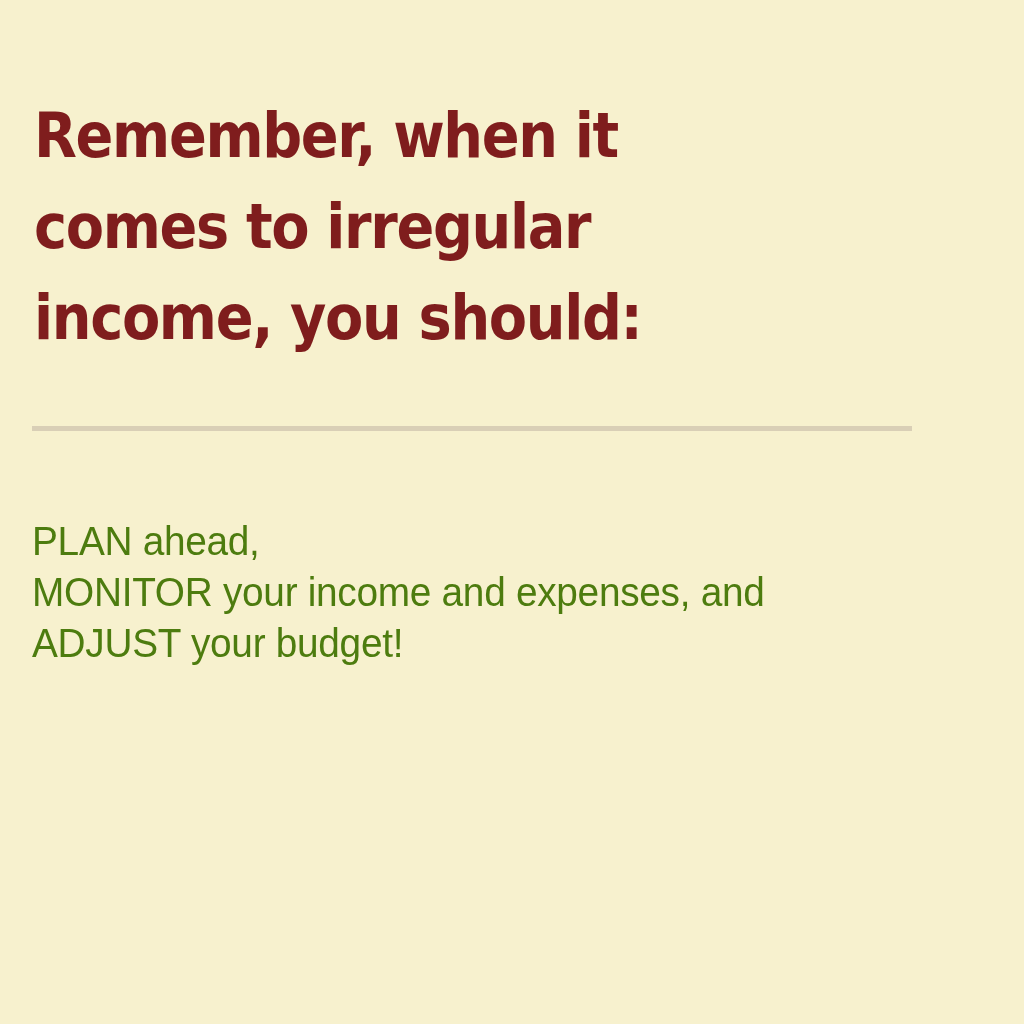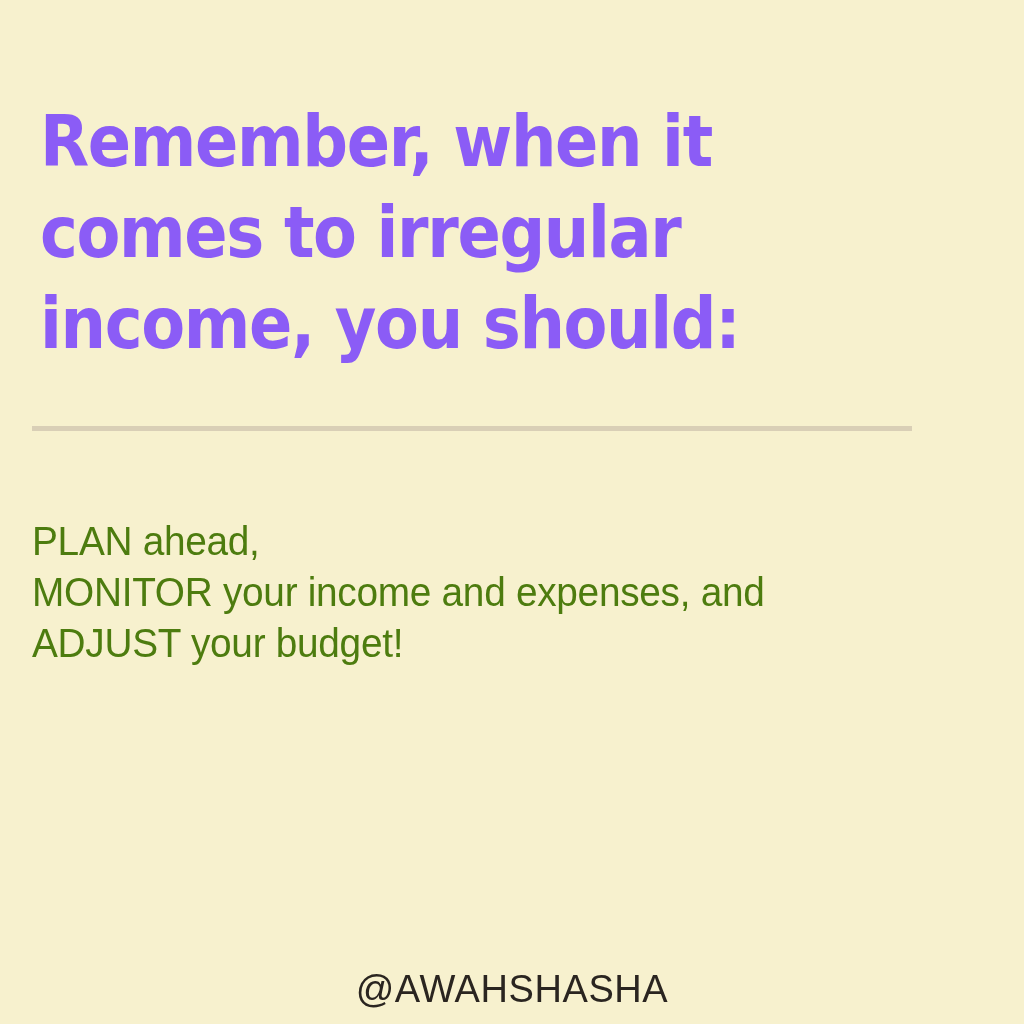--- a/index.html
+++ b/index.html
@@ -23,27 +23,27 @@
     position: absolute;
     left: 32px;
     top: 0;
     width: 960px;
   }
   #headline {
     position: absolute;
     left: 0;
     top: 88px;
     width: 900px;
-    margin: 8px;
+    margin: 2px;
     font-family: "DejaVu Sans", sans-serif;
     font-weight: bold;
-    font-size: 71px;
+    font-size: 62px;
     line-height: 91px;
     letter-spacing: -1.5px;
-    color: #8b5cf6;
+    color: #7f1d1d;
     -webkit-font-smoothing: antialiased;
   }
   #headline .hl-line {
     display: block;
     white-space: nowrap;
     transform: scaleX(0.90);
     transform-origin: left center;
   }
   #divider {
     position: absolute;
@@ -102,15 +102,14 @@
     <p id="body-copy">
       <span class="body-line">PLAN ahead,</span>
       <span class="body-line">MONITOR your income and expenses, and</span>
       <span class="body-line">ADJUST your budget!</span>
     </p>
 
   </div>
 
   <div id="divider"></div>
 
-  <p id="handle">@AWAHSHASHA</p>
 
 </div>
 
 </body></html>

